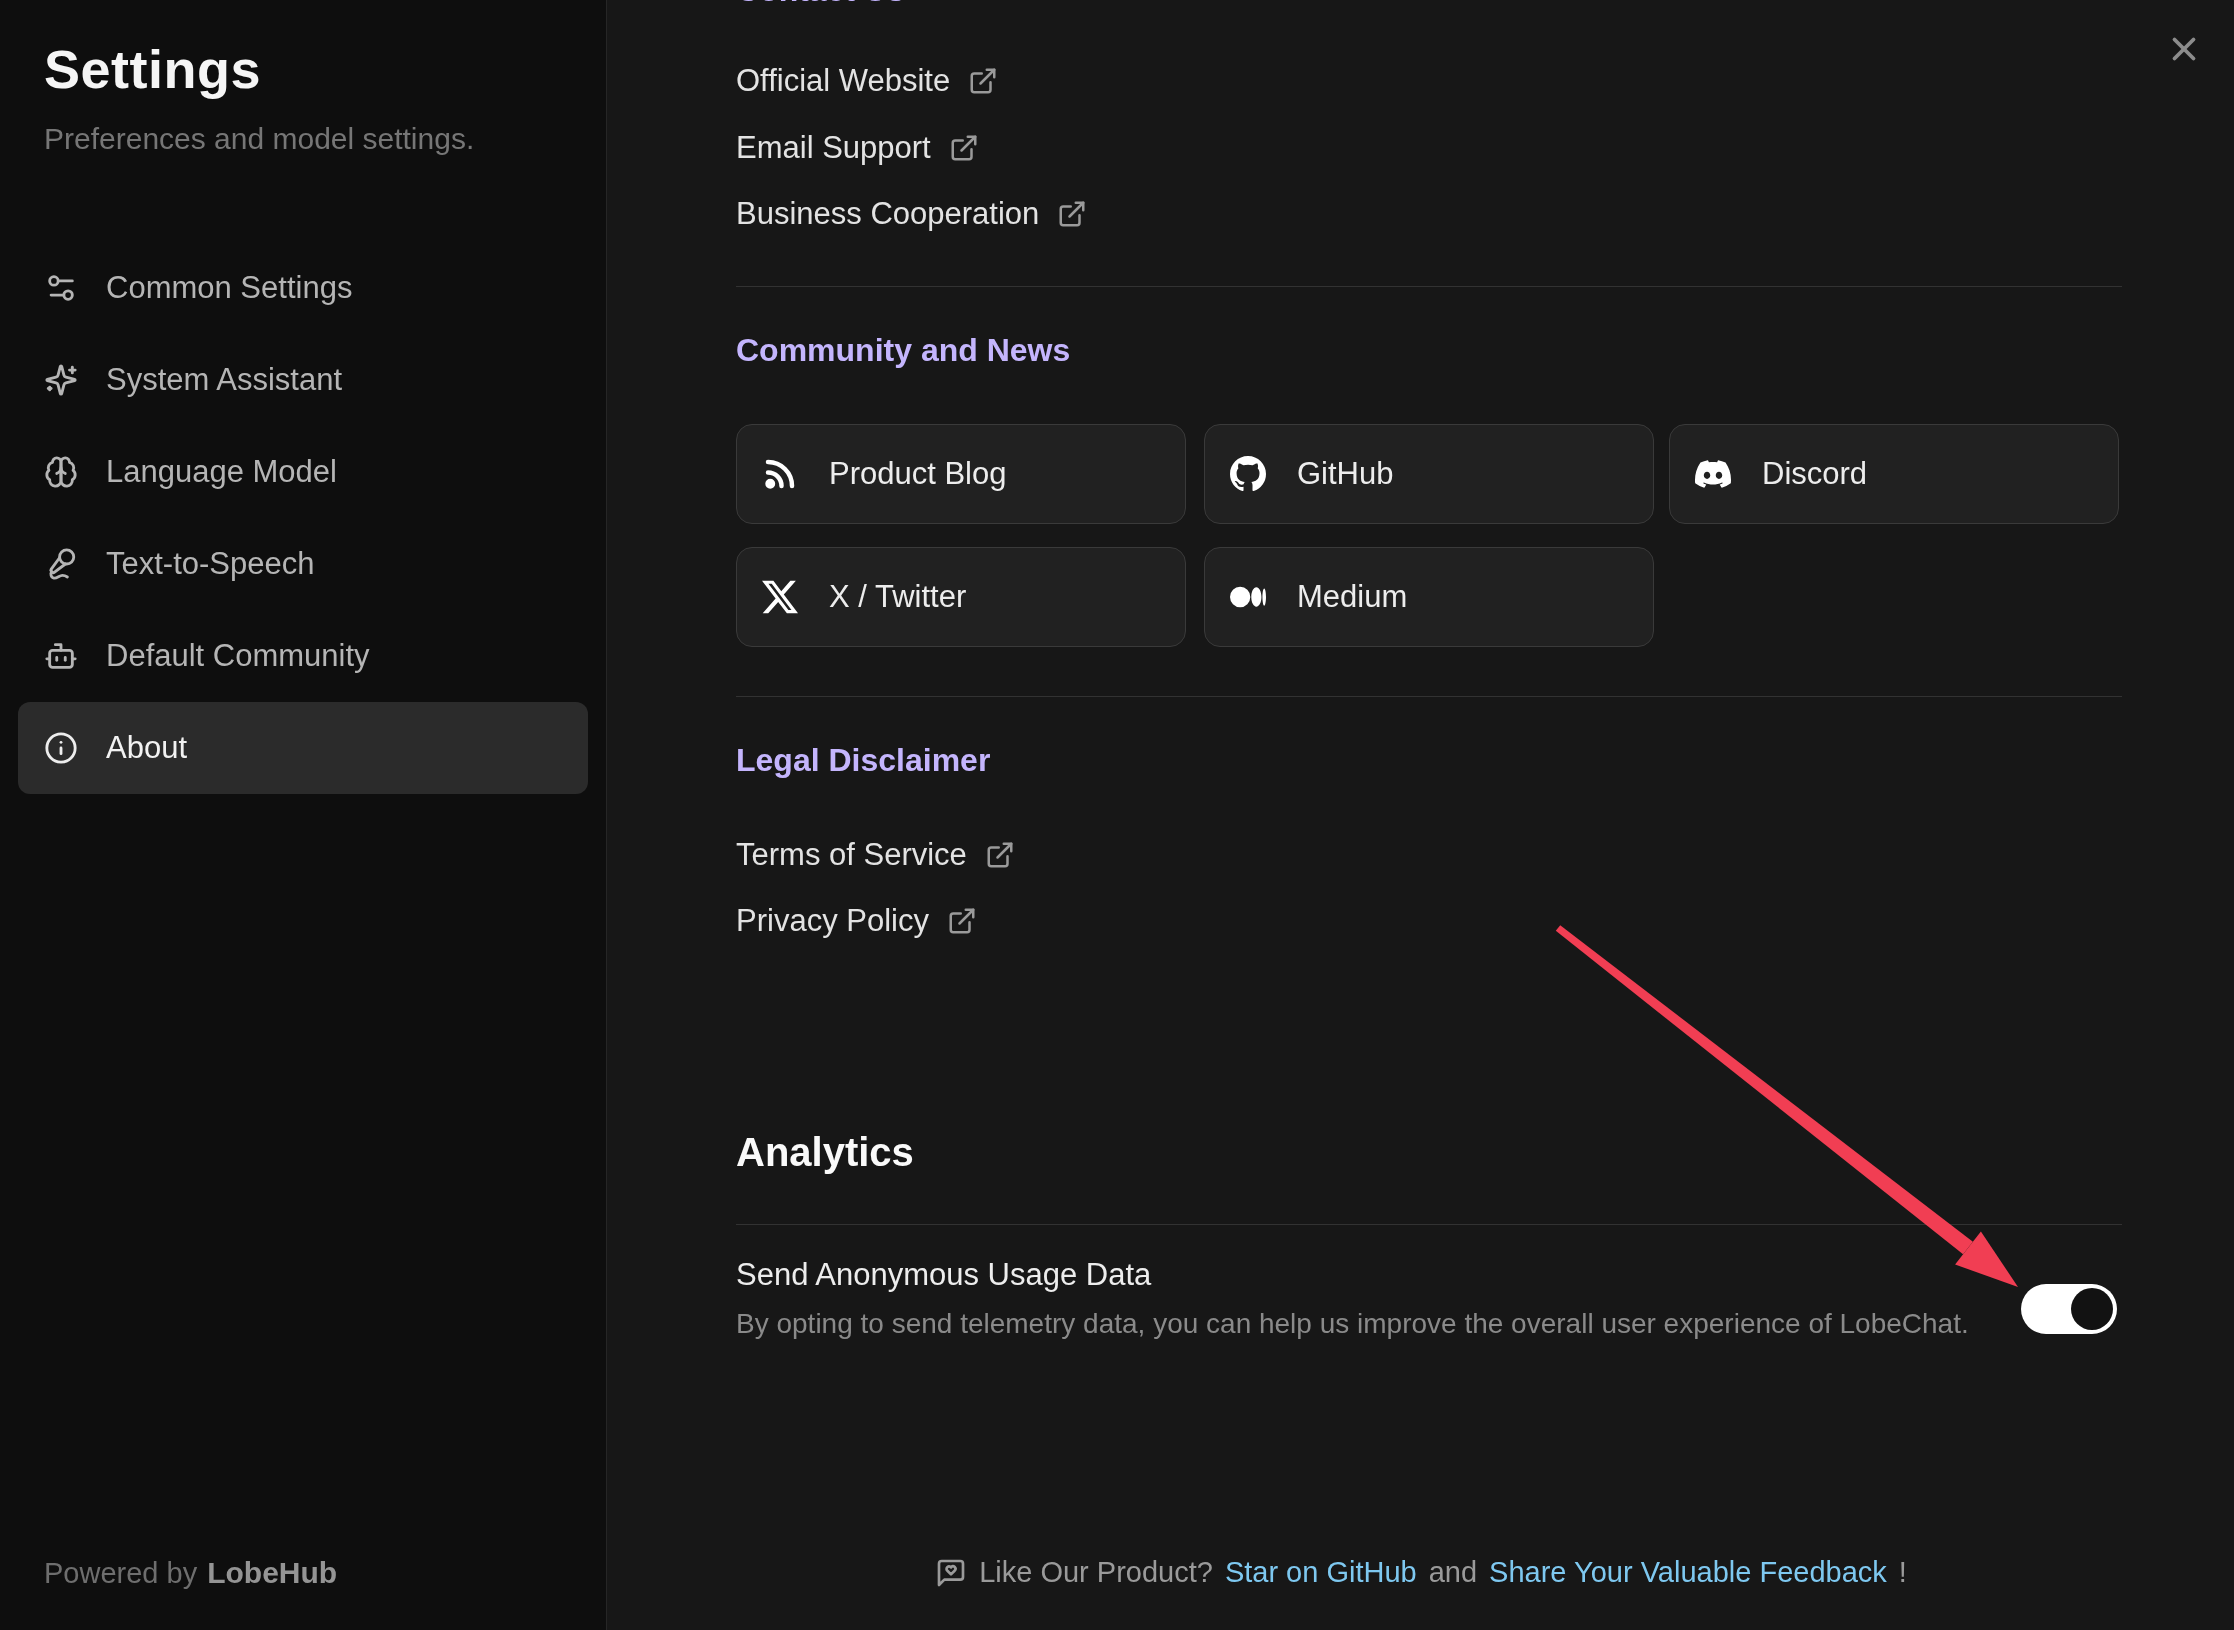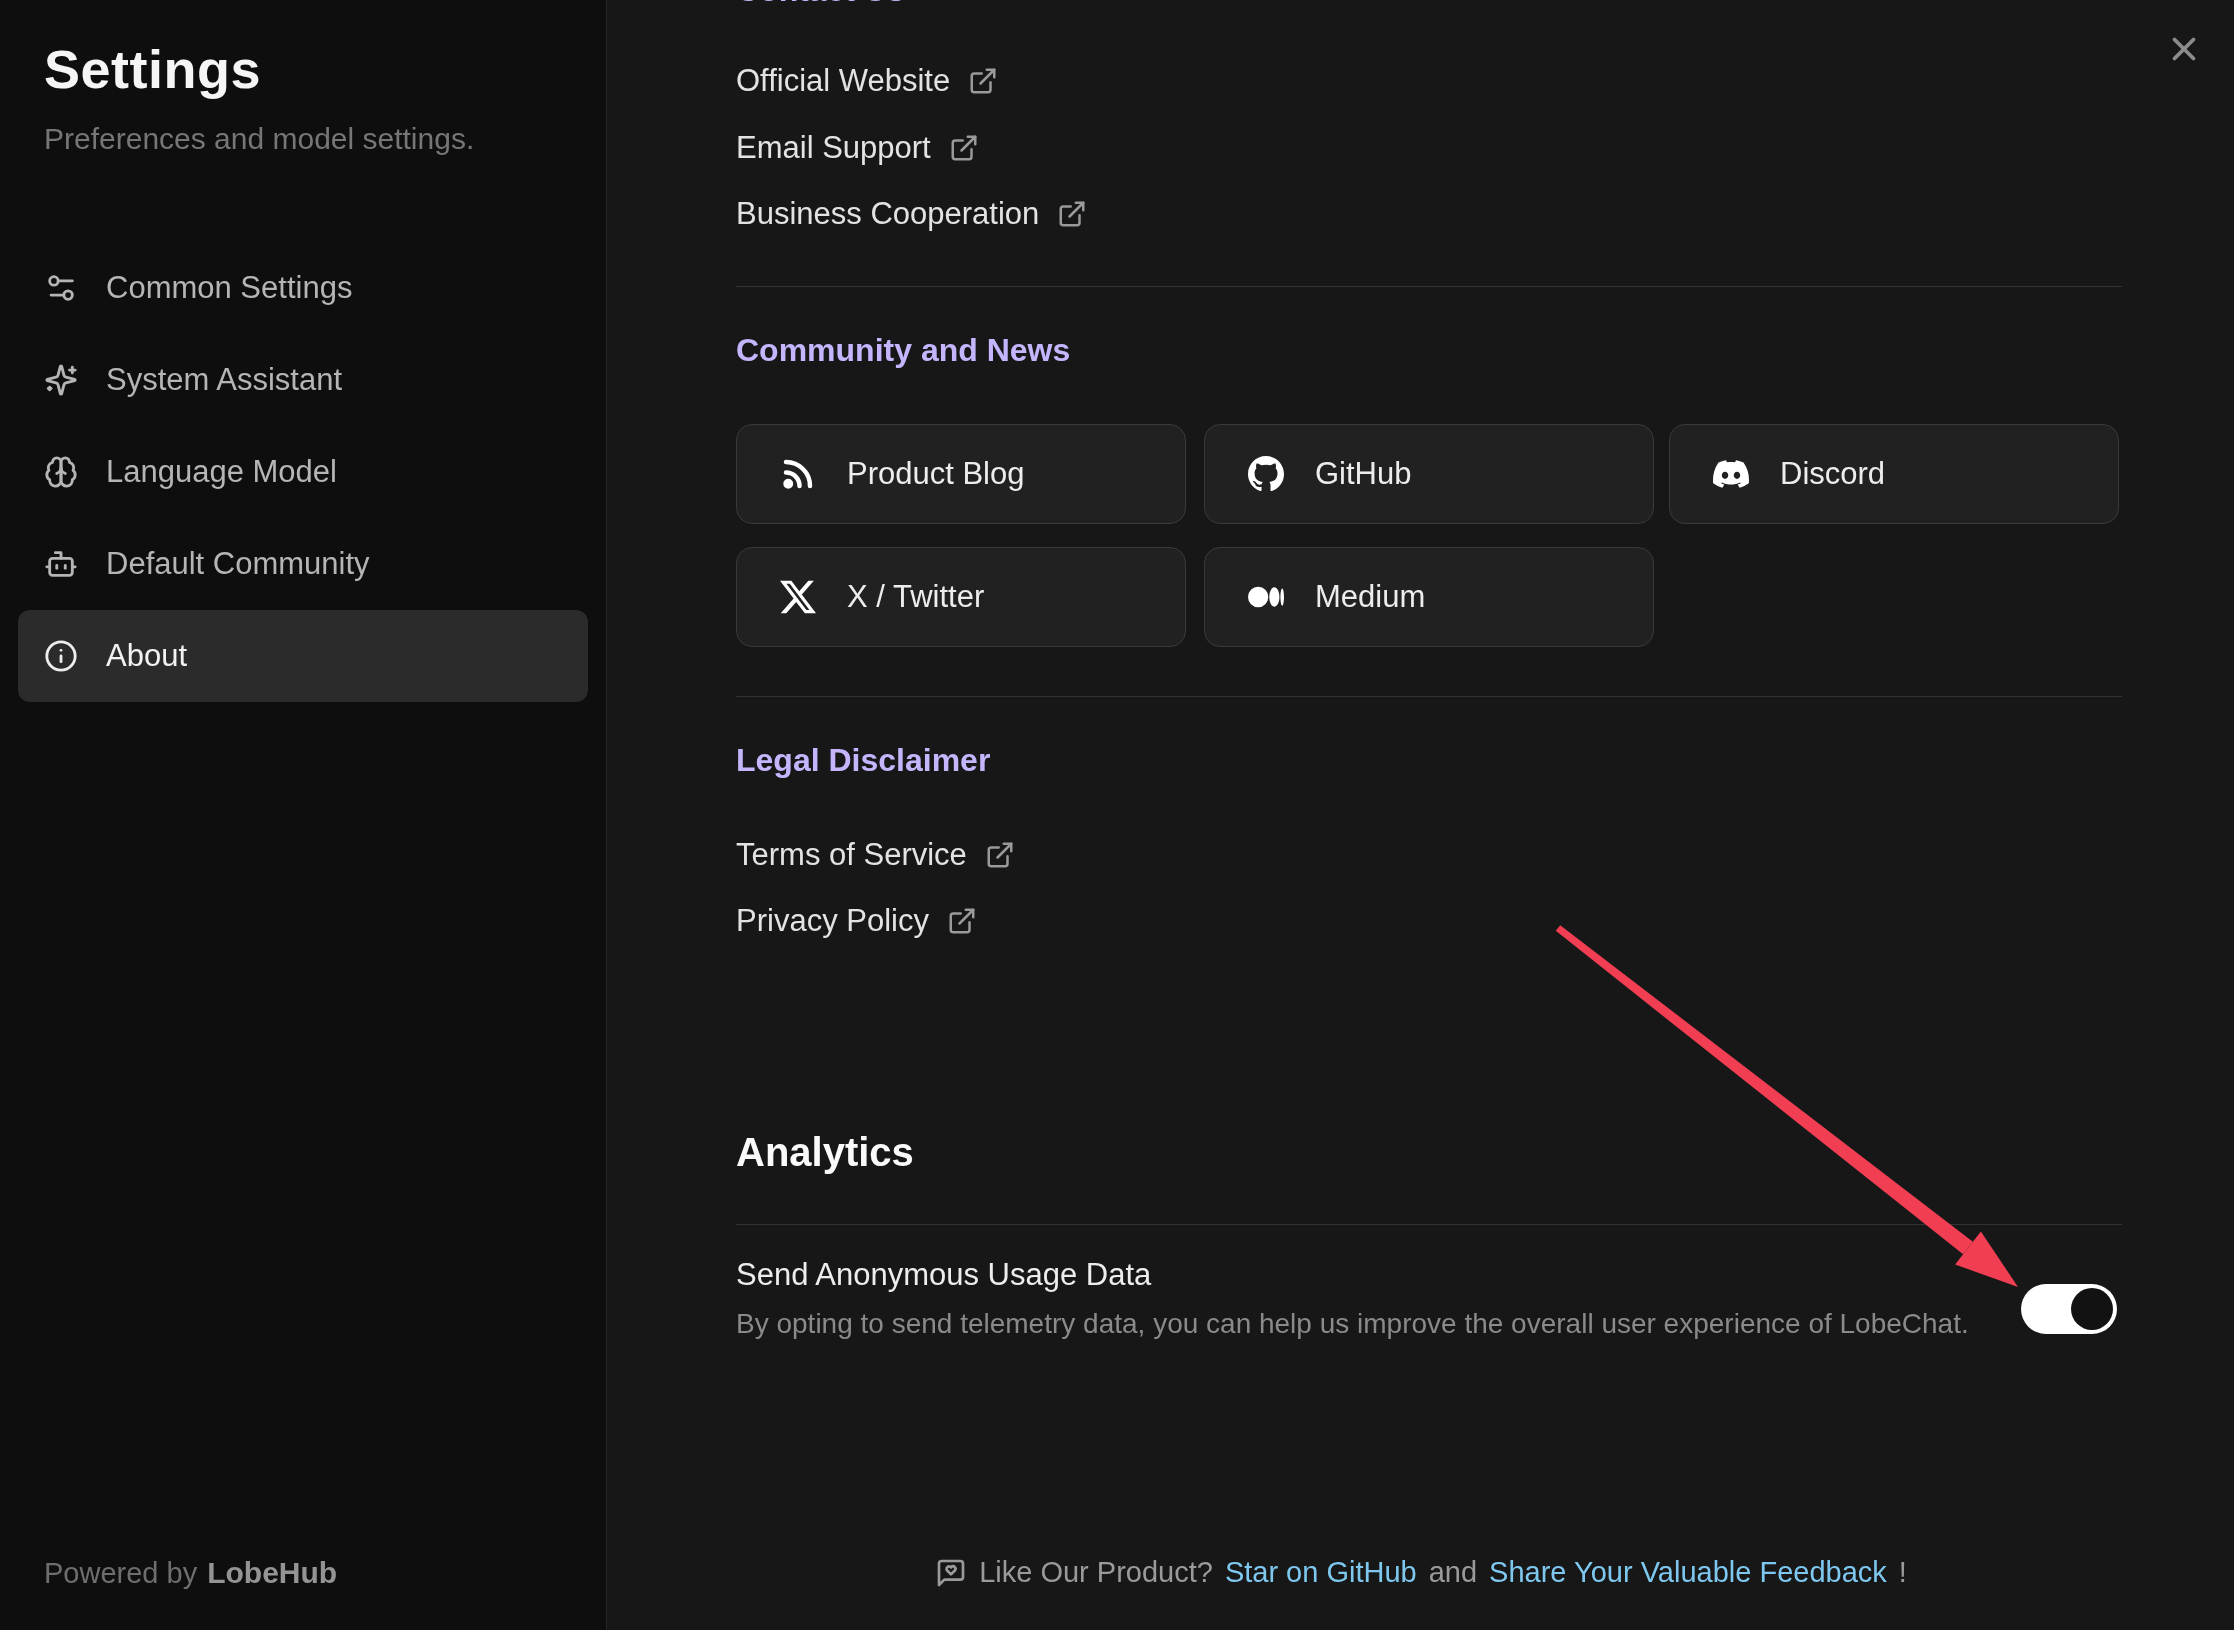--- a/index.html
+++ b/index.html
@@ -31,21 +31,21 @@
   .section-title { position:absolute; font-size:32px; font-weight:700; color:#c4b5fd; }
   .divider { position:absolute; left:0; width:1386px; height:1px; background:#323232; }
 
   .link-row { position:absolute; display:flex; align-items:center; gap:18px;
               height:46px; cursor:pointer; }
   .link-row .link-text { font-size:31px; color:#e3e3e3; }
   .ext-icon svg { width:30px; height:30px; stroke:#9a9a9a; display:block; }
 
   .btn { position:absolute; width:450px; height:100px; background:#212121;
          border:1px solid #3a3a3a; border-radius:16px; display:flex; align-items:center;
-         padding-left:42px; cursor:pointer; }
+         padding-left:24px; cursor:pointer; }
   .btn .b-icon { width:38px; height:38px; display:flex; align-items:center; justify-content:center; }
   .btn .b-icon svg { width:36px; height:36px; }
   .btn span.lbl { margin-left:30px; font-size:31px; color:#ededed; }
 
   .form-title { position:absolute; font-size:40px; font-weight:700; color:#fafafa; }
   .setting-label { position:absolute; font-size:31px; color:#ededed; }
   .setting-desc { position:absolute; font-size:28px; color:#8a8a8a; }
 
   .switch { position:absolute; left:1285px; top:1284px; width:96px; height:50px;
             background:#ffffff; border-radius:25px; cursor:pointer; }
@@ -105,20 +105,30 @@
         <span class="ni-icon">
           <svg viewBox="0 0 24 24" fill="none" stroke-width="2" stroke-linecap="round" stroke-linejoin="round">
             <path d="M12 5a3 3 0 1 0-5.997.125 4 4 0 0 0-2.526 5.77 4 4 0 0 0 .556 6.588A4 4 0 1 0 12 18Z"></path>
             <path d="M12 5a3 3 0 1 1 5.997.125 4 4 0 0 1 2.526 5.77 4 4 0 0 1-.556 6.588A4 4 0 1 1 12 18Z"></path>
             <path d="M15 13a4.5 4.5 0 0 1-3-4 4.5 4.5 0 0 1-3 4"></path>
           </svg>
         </span>
         <span class="lbl">Language Model</span>
       </div>
 
+      <div class="nav-item">
+        <span class="ni-icon">
+          <svg viewBox="0 0 24 24" fill="none" stroke-width="2" stroke-linecap="round" stroke-linejoin="round">
+            <path d="m11 7.601-5.994 8.19a1 1 0 0 0 .1 1.298l.817.818a1 1 0 0 0 1.314.087L15.09 12"></path>
+            <path d="M16.5 21.174C15.5 20.5 14.372 20 13 20c-2.058 0-3.928 2.356-6 2-2.072-.356-2.775-3.369-1.5-4.5"></path>
+            <circle cx="16" cy="7" r="5"></circle>
+          </svg>
+        </span>
+        <span class="lbl">Text-to-Speech</span>
+      </div>
 
       <div class="nav-item">
         <span class="ni-icon">
           <svg viewBox="0 0 24 24" fill="none" stroke-width="2" stroke-linecap="round" stroke-linejoin="round">
             <path d="M12 8V4H8"></path>
               <rect width="16" height="12" x="4" y="8" rx="2"></rect>
             <path d="M2 14h2"></path>
               <path d="M20 14h2"></path>
               <path d="M15 13v2"></path>
               <path d="M9 13v2"></path>

